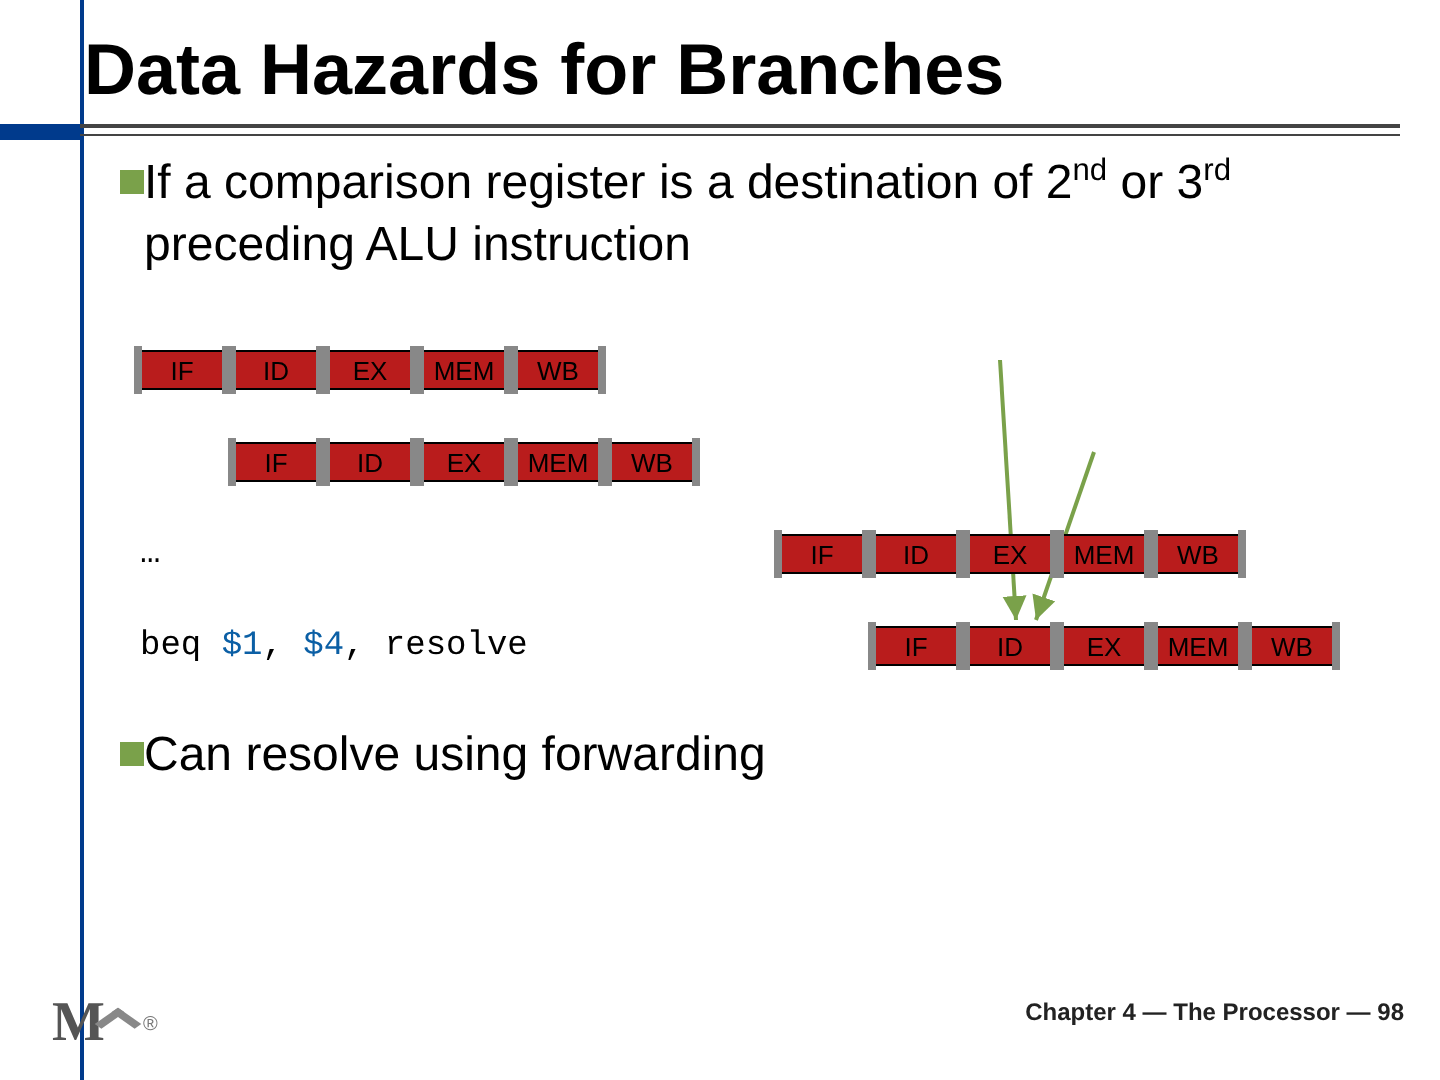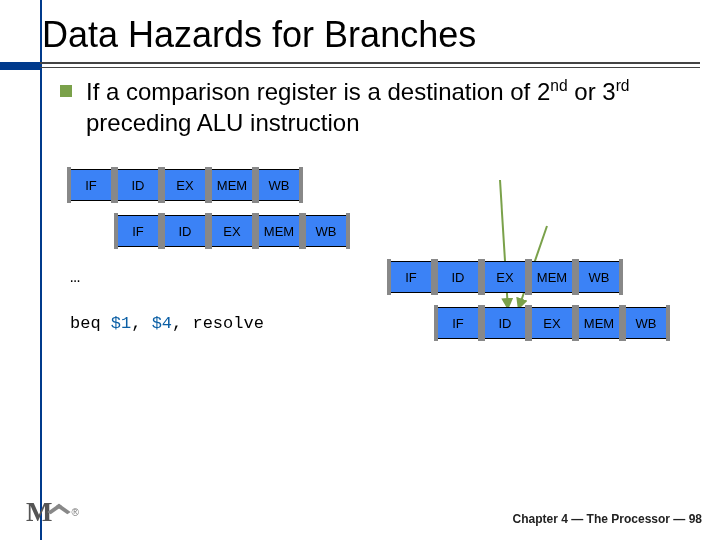--- a/index.html
+++ b/index.html
@@ -9,21 +9,21 @@
     background: #fff;
     font-family: Arial, Helvetica, sans-serif;
     position: relative;
     overflow: hidden;
   }
   .title-area {
     padding: 14px 0 0 42px;
   }
   .title {
     font-size: 36px;
-    font-weight: normal;
+    font-weight: bold;
     color: #000;
   }
   .title-underline {
     position: absolute;
     left: 0;
     top: 62px;
     width: 700px;
     height: 6px;
     border-top: 2px solid #444;
     border-bottom: 1px solid #444;
@@ -40,21 +40,20 @@
     top: 0;
     width: 2px;
     height: 540px;
     background: #003a8c;
   }
   .content {
     padding: 20px 30px 0 60px;
   }
   .bullet-row {
     display: flex;
-    gap: 14px;
     margin-bottom: 12px;
   }
   .bullet {
     width: 12px;
     height: 12px;
     background: #7aa14a;
     margin-top: 9px;
     flex-shrink: 0;
   }
   .bullet-text {
@@ -78,49 +77,49 @@
     color: #000;
     white-space: pre;
   }
   .instr .reg { color: #0b5fa5; }
   .stages {
     display: flex;
     gap: 5px;
   }
   .stage {
     width: 42px;
-    height: 32px;
+    height: 20px;
     border: 1.5px solid #000;
     display: flex;
     align-items: center;
     justify-content: center;
     font-size: 13px;
     font-family: Arial, sans-serif;
-    background: #3b82f6;
+    background: #b91c1c;
     position: relative;
   }
   .stage::before, .stage::after{
     content:"";
     position:absolute;
     top:-3px; bottom:-3px;
     width:4px;
     background:#888;
   }
   .stage::before{ left:-4px; }
   .stage::after{ right:-4px; }
   .offset1 { margin-left: 47px; }
   .offset2 { margin-left: 94px; }
   .offset3 { margin-left: 141px; }
   svg.arrows {
     position:absolute;
     pointer-events:none;
   }
   .footer {
     position: absolute;
-    bottom: 14px;
+    bottom: 27px;
     right: 18px;
     font-size: 12px;
     font-weight: bold;
     color: #222;
   }
   .logo {
     position: absolute;
     bottom: 12px;
     left: 26px;
     display:flex;
@@ -218,20 +217,24 @@
         <div class="stage">IF</div>
         <div class="stage">ID</div>
         <div class="stage">EX</div>
         <div class="stage">MEM</div>
         <div class="stage">WB</div>
       </div>
     </div>
 
   </div>
 
+  <div class="bullet-row bottom-bullet">
+    <div class="bullet"></div>
+    <div class="bullet-text">Can resolve using forwarding</div>
+  </div>
 
 </div>
 
 <div class="logo">
   <span class="logo-m">M</span>
   <span class="logo-lt"></span>
   <span class="logo-r">®</span>
 </div>
 
 <div class="footer">Chapter 4 — The Processor — 98</div>

